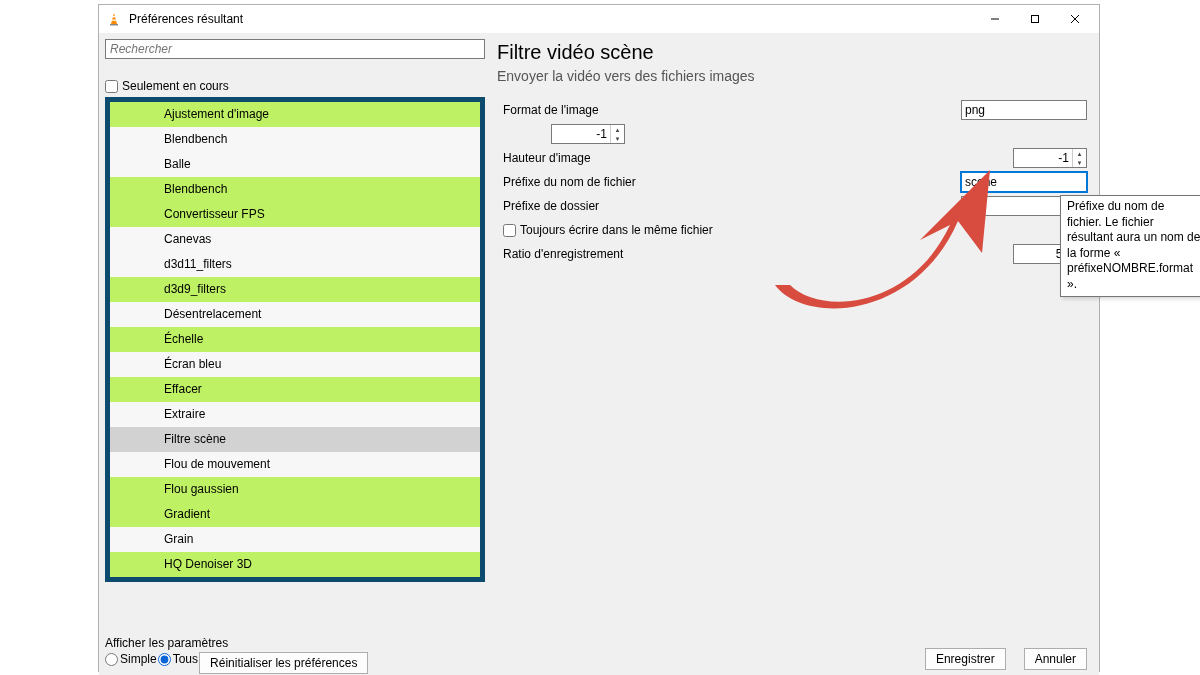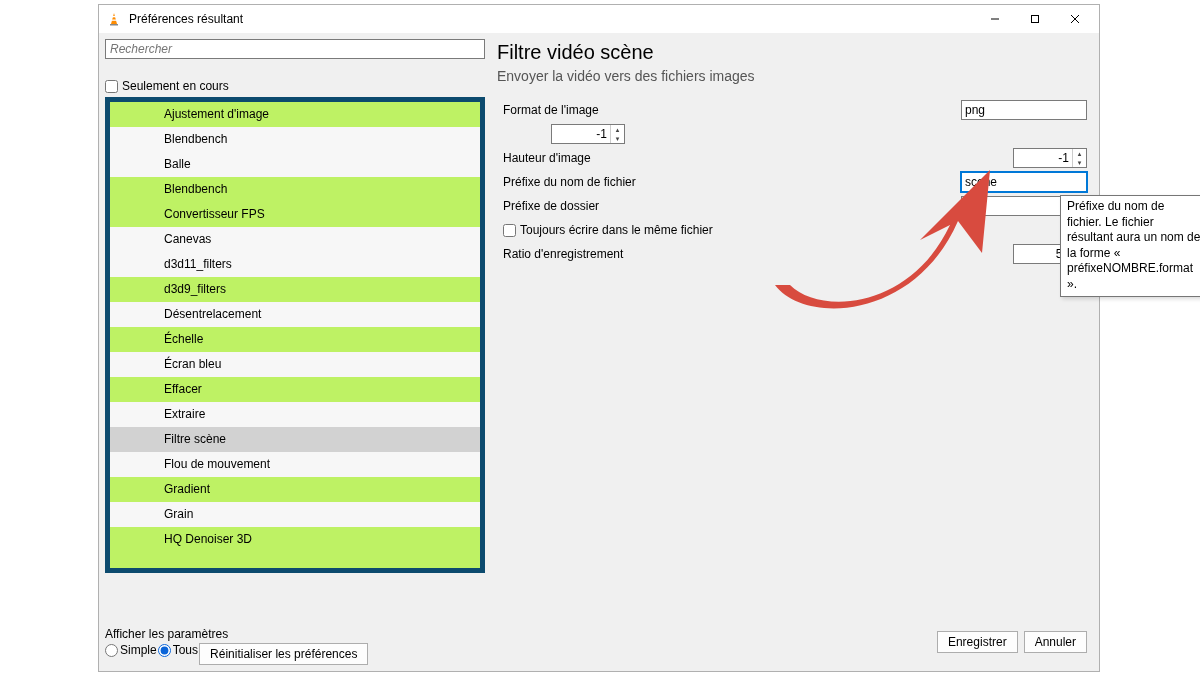--- a/index.html
+++ b/index.html
@@ -31,21 +31,21 @@
   .field-label { flex: 1; padding-left: 6px; color: #000; }
   .field-ctrl { width: 128px; display: flex; justify-content: flex-end; }
   .text-input { width: 126px; height: 20px; border: 1px solid #7a7a7a; background: #fff; padding: 0 3px; }
   .text-input.focused { border: 1px solid #0078d7; outline: 1px solid #0078d7; }
   .spin { width: 74px; height: 20px; border: 1px solid #7a7a7a; background: #fff; display: flex; align-items: center; }
   .spin span { flex: 1; text-align: right; padding-right: 3px; }
   .spin .updown { width: 14px; height: 18px; display: flex; flex-direction: column; border-left: 1px solid #ccc; }
   .spin .updown div { flex: 1; font-size: 7px; line-height: 9px; text-align: center; color: #444; }
   .check-row { display: flex; align-items: center; gap: 4px; padding-left: 6px; height: 24px; }
   .check-row input { width: 13px; height: 13px; }
-  .bottom-buttons { position: absolute; bottom: 12px; right: 6px; display: flex; gap: 6px; padding-left: 28px; }
+  .bottom-buttons { position: absolute; bottom: 4px; right: 6px; display: flex; gap: 18px; padding-left: 28px; }
   .tooltip { position: absolute; background: #fff; border: 1px solid #767676; padding: 3px 6px; color: #000; font-size: 12px; line-height: 1.3; box-shadow: 2px 2px 4px rgba(0,0,0,0.15); width: 148px; z-index: 50; }
   .arrow-overlay { position: absolute; z-index: 40; pointer-events: none; }
 </style>
 </head>
 <body>
 
 <div class="window">
 
   <div class="titlebar">
     <span class="vlc-icon">
@@ -94,20 +94,21 @@
           <div class="tree-row alt">Canevas</div>
           <div class="tree-row alt">d3d11_filters</div>
           <div class="tree-row">d3d9_filters</div>
           <div class="tree-row alt">Désentrelacement</div>
           <div class="tree-row">Échelle</div>
           <div class="tree-row alt">Écran bleu</div>
           <div class="tree-row">Effacer</div>
           <div class="tree-row alt">Extraire</div>
           <div class="tree-row selected">Filtre scène</div>
           <div class="tree-row alt">Flou de mouvement</div>
+          <div class="tree-row">Flou gaussien</div>
           <div class="tree-row">Gradient</div>
           <div class="tree-row alt">Grain</div>
           <div class="tree-row">HQ Denoiser 3D</div>
         </div>
       <div class="show-opts">
         <div>Afficher les paramètres</div>
         <div class="show-opts-row">
           <label class="radio-lbl">
             <input type="radio" name="mode" style="">
             <span>Simple</span>

